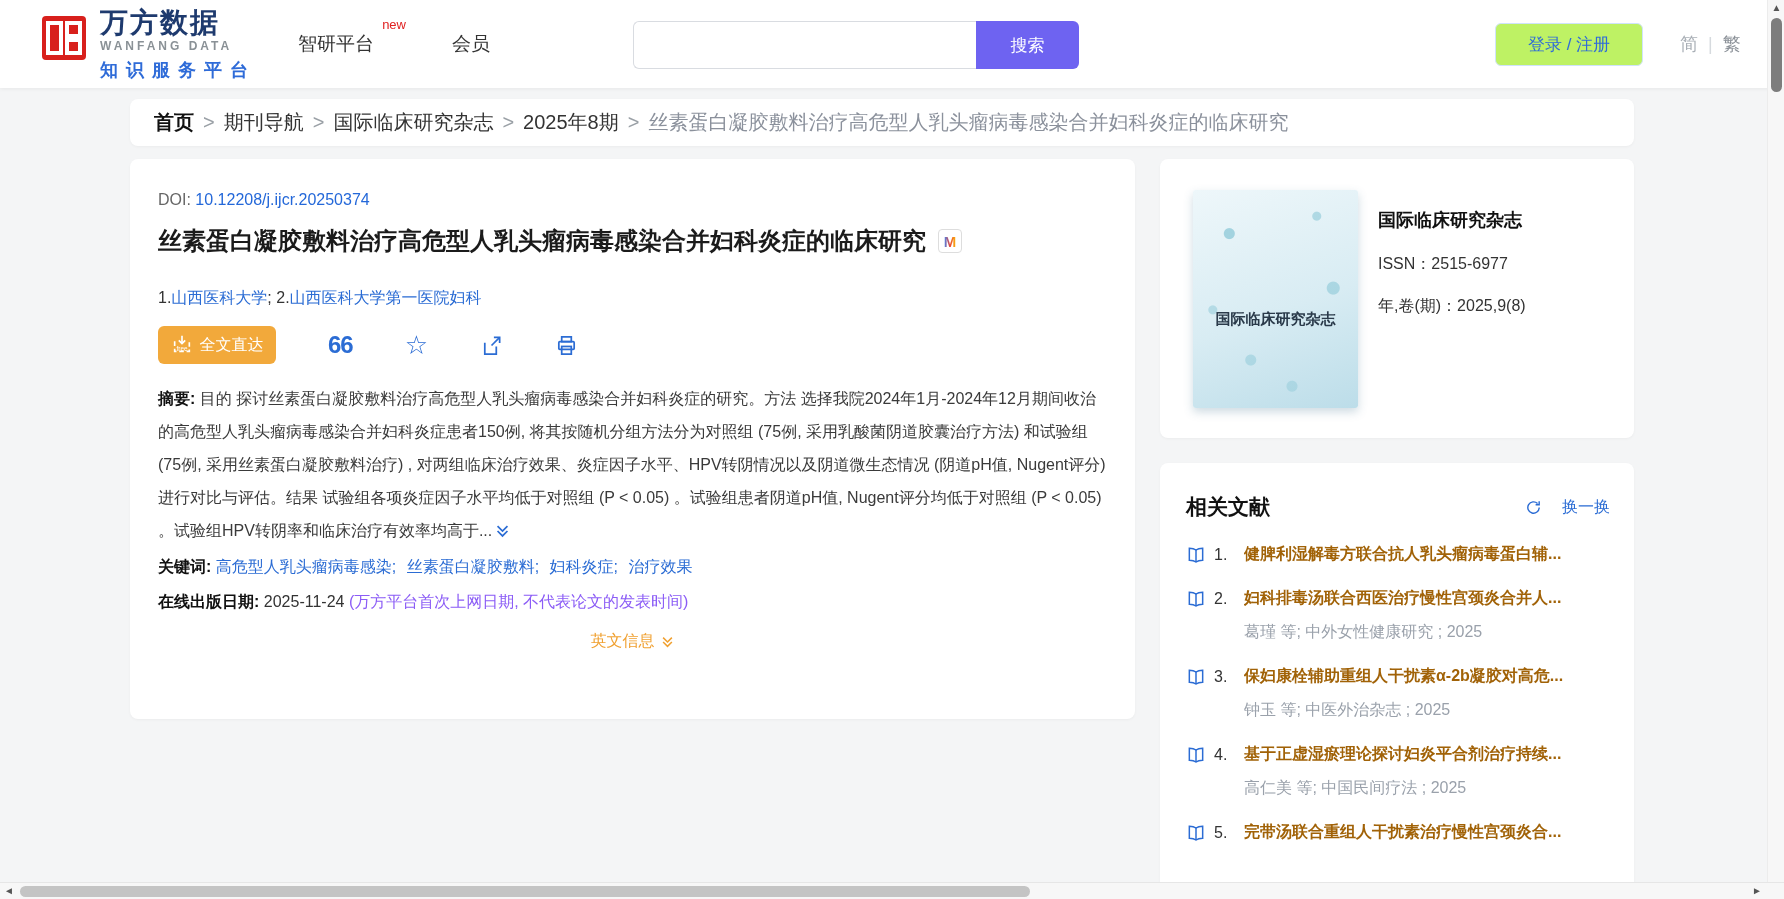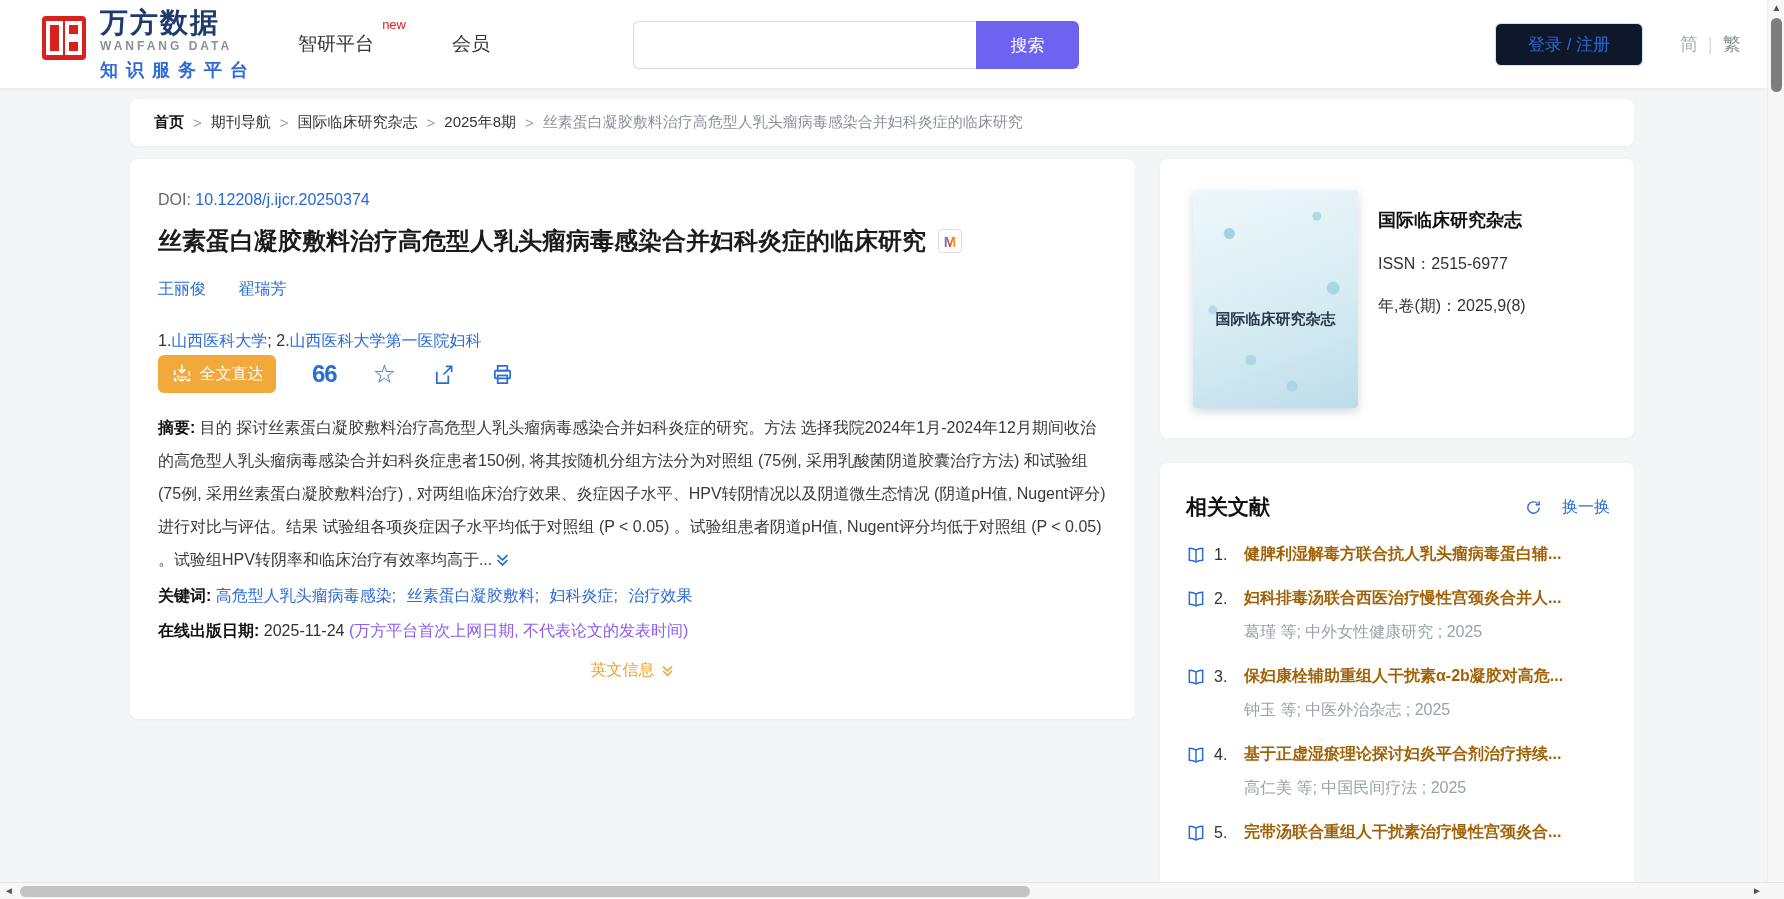--- a/index.html
+++ b/index.html
@@ -14,51 +14,51 @@
   .logo-row1 { display:flex; align-items:flex-end; }
   .brand-cn { font-size:28px; font-weight:700; color:#1e3a6e; letter-spacing:2px; line-height:30px; }
   .brand-en { font-size:12px; font-weight:700; color:#8a9196; letter-spacing:3px; margin-top:1px; }
   .logo-sub { font-size:18px; color:#2e6bd8; letter-spacing:8px; margin-top:5px; font-weight:600; }
   .nav { position:absolute; left:298px; top:0; height:88px; display:flex; align-items:center; gap:78px; }
   .nav-item { font-size:19px; color:#333; position:relative; cursor:pointer; }
   .nav-new { position:absolute; top:-14px; right:-32px; color:#e02121; font-size:13px; }
   .searchbar { position:absolute; left:633px; top:21px; display:flex; height:48px; }
   .search-input { width:343px; height:48px; border:1px solid #d9dce1; border-right:none; border-radius:6px 0 0 6px; outline:none; font-size:16px; padding:0 14px; background:#fff; }
   .search-btn { width:103px; height:48px; border:none; background:#6e63f1; color:#fff; font-size:17px; border-radius:0 6px 6px 0; cursor:pointer; }
-  .login-btn { position:absolute; left:1495px; top:23px; width:148px; height:43px; background:#0f172a; border:1px solid #cfe3fb; border-radius:6px; color:#2e6bd8; font-size:17px; display:flex; align-items:center; justify-content:center; cursor:pointer; }
+  .login-btn { position:absolute; left:1495px; top:23px; width:148px; height:43px; background:#bef264; border:1px solid #cfe3fb; border-radius:6px; color:#2e6bd8; font-size:17px; display:flex; align-items:center; justify-content:center; cursor:pointer; }
   .lang { position:absolute; left:1680px; top:0; height:88px; display:flex; align-items:center; gap:10px; font-size:18px; }
   .lang-simplified { color:#a9afb6; cursor:pointer; }
   .lang-sep { color:#d6dade; }
   .lang-traditional { color:#8a9097; cursor:pointer; }
 
   
   .page { position:absolute; left:0; top:88px; width:1767px; height:794px; background:#f4f5f6; overflow:hidden; }
   .card { position:absolute; background:#fff; border-radius:8px; box-shadow:0 1px 3px rgba(0,0,0,.04); }
 
   
-  .breadcrumb-card { left:130px; top:11px; width:1504px; height:47px; display:flex; align-items:center; padding:0 24px; font-size:15px; white-space:nowrap; overflow:hidden; }
+  .breadcrumb-card { left:130px; top:11px; width:1504px; height:47px; display:flex; align-items:center; padding:0 24px; font-size:20px; white-space:nowrap; overflow:hidden; }
   .crumb-home { font-weight:700; color:#111; cursor:pointer; }
   .crumb-link { color:#333; cursor:pointer; }
   .crumb-sep { color:#9aa0a6; margin:0 9px; }
   .crumb-current { color:#8b919c; }
 
   
   .main-card { left:130px; top:71px; width:1005px; height:560px; padding:32px 28px 0 28px; }
   .doi-row { font-size:16px; }
   .doi-label { color:#666; }
   .doi-link { color:#2468d9; cursor:pointer; }
   .title-row { margin-top:16px; display:flex; align-items:center; }
   .article-title { font-size:24px; font-weight:700; color:#1b1b1b; }
   .m-badge { margin-left:12px; width:24px; height:24px; border:1px solid #ddd; border-radius:4px; background:#fff; display:flex; align-items:center; justify-content:center; cursor:pointer; }
   .m-badge span { font-size:15px; font-weight:700; background:linear-gradient(90deg,#4285f4,#ea4335,#fbbc05); -webkit-background-clip:text; background-clip:text; color:transparent; }
   .authors-row { margin-top:22px; font-size:16px; }
   .author-link { color:#2b6cd4; margin-right:28px; cursor:pointer; }
   .affil-row { margin-top:31px; font-size:16px; color:#333; }
   .affil-link { color:#2b6cd4; cursor:pointer; }
-  .actions-row { margin-top:3px; display:flex; align-items:center; gap:36px; }
+  .actions-row { margin-top:17px; display:flex; align-items:center; gap:52px; }
   .fulltext-btn { width:118px; height:38px; background:#f2a93b; border:none; border-radius:6px; color:#fff; font-size:16px; display:flex; align-items:center; justify-content:center; gap:7px; cursor:pointer; }
   .quote-action { color:#2b6cd4; font-size:24px; font-weight:700; letter-spacing:-1px; cursor:pointer; line-height:20px; }
   .icon-action { cursor:pointer; display:flex; align-items:center; }
   .star-glyph { color:#2b6cd4; font-size:26px; line-height:22px; }
   .abstract-block { margin-top:18px; font-size:16px; line-height:33px; color:#3a3a3a; }
   .abstract-label, .kw-label, .pub-label { font-weight:700; color:#111; }
   .expand-icon { display:inline-block; vertical-align:-4px; margin-left:2px; cursor:pointer; }
   .keywords-row { margin-top:6px; font-size:16px; }
   .kw-link { color:#2b6cd4; cursor:pointer; }
   .kw-sep { color:#2b6cd4; margin-right:6px; }
@@ -173,24 +173,20 @@
       <span class="doi-link">10.12208/j.ijcr.20250374</span>
     </div>
 
     <div class="title-row">
       <h1 class="article-title">丝素蛋白凝胶敷料治疗高危型人乳头瘤病毒感染合并妇科炎症的临床研究</h1>
       <div class="m-badge">
         <span>M</span>
       </div>
     </div>
 
-    <div class="authors-row">
-      <span class="author-link">王丽俊</span>
-      <span class="author-link">翟瑞芳</span>
-    </div>
 
     <div class="affil-row">
       <span>1.</span><span class="affil-link">山西医科大学</span><span>;</span>
       <span>2.</span><span class="affil-link">山西医科大学第一医院妇科</span>
     </div>
 
     <div class="actions-row">
       <button class="fulltext-btn">
         <svg width="22" height="22" viewBox="0 0 24 24" fill="none" stroke="#fff" stroke-width="1.8">
           <path d="M12 2v8"></path>

